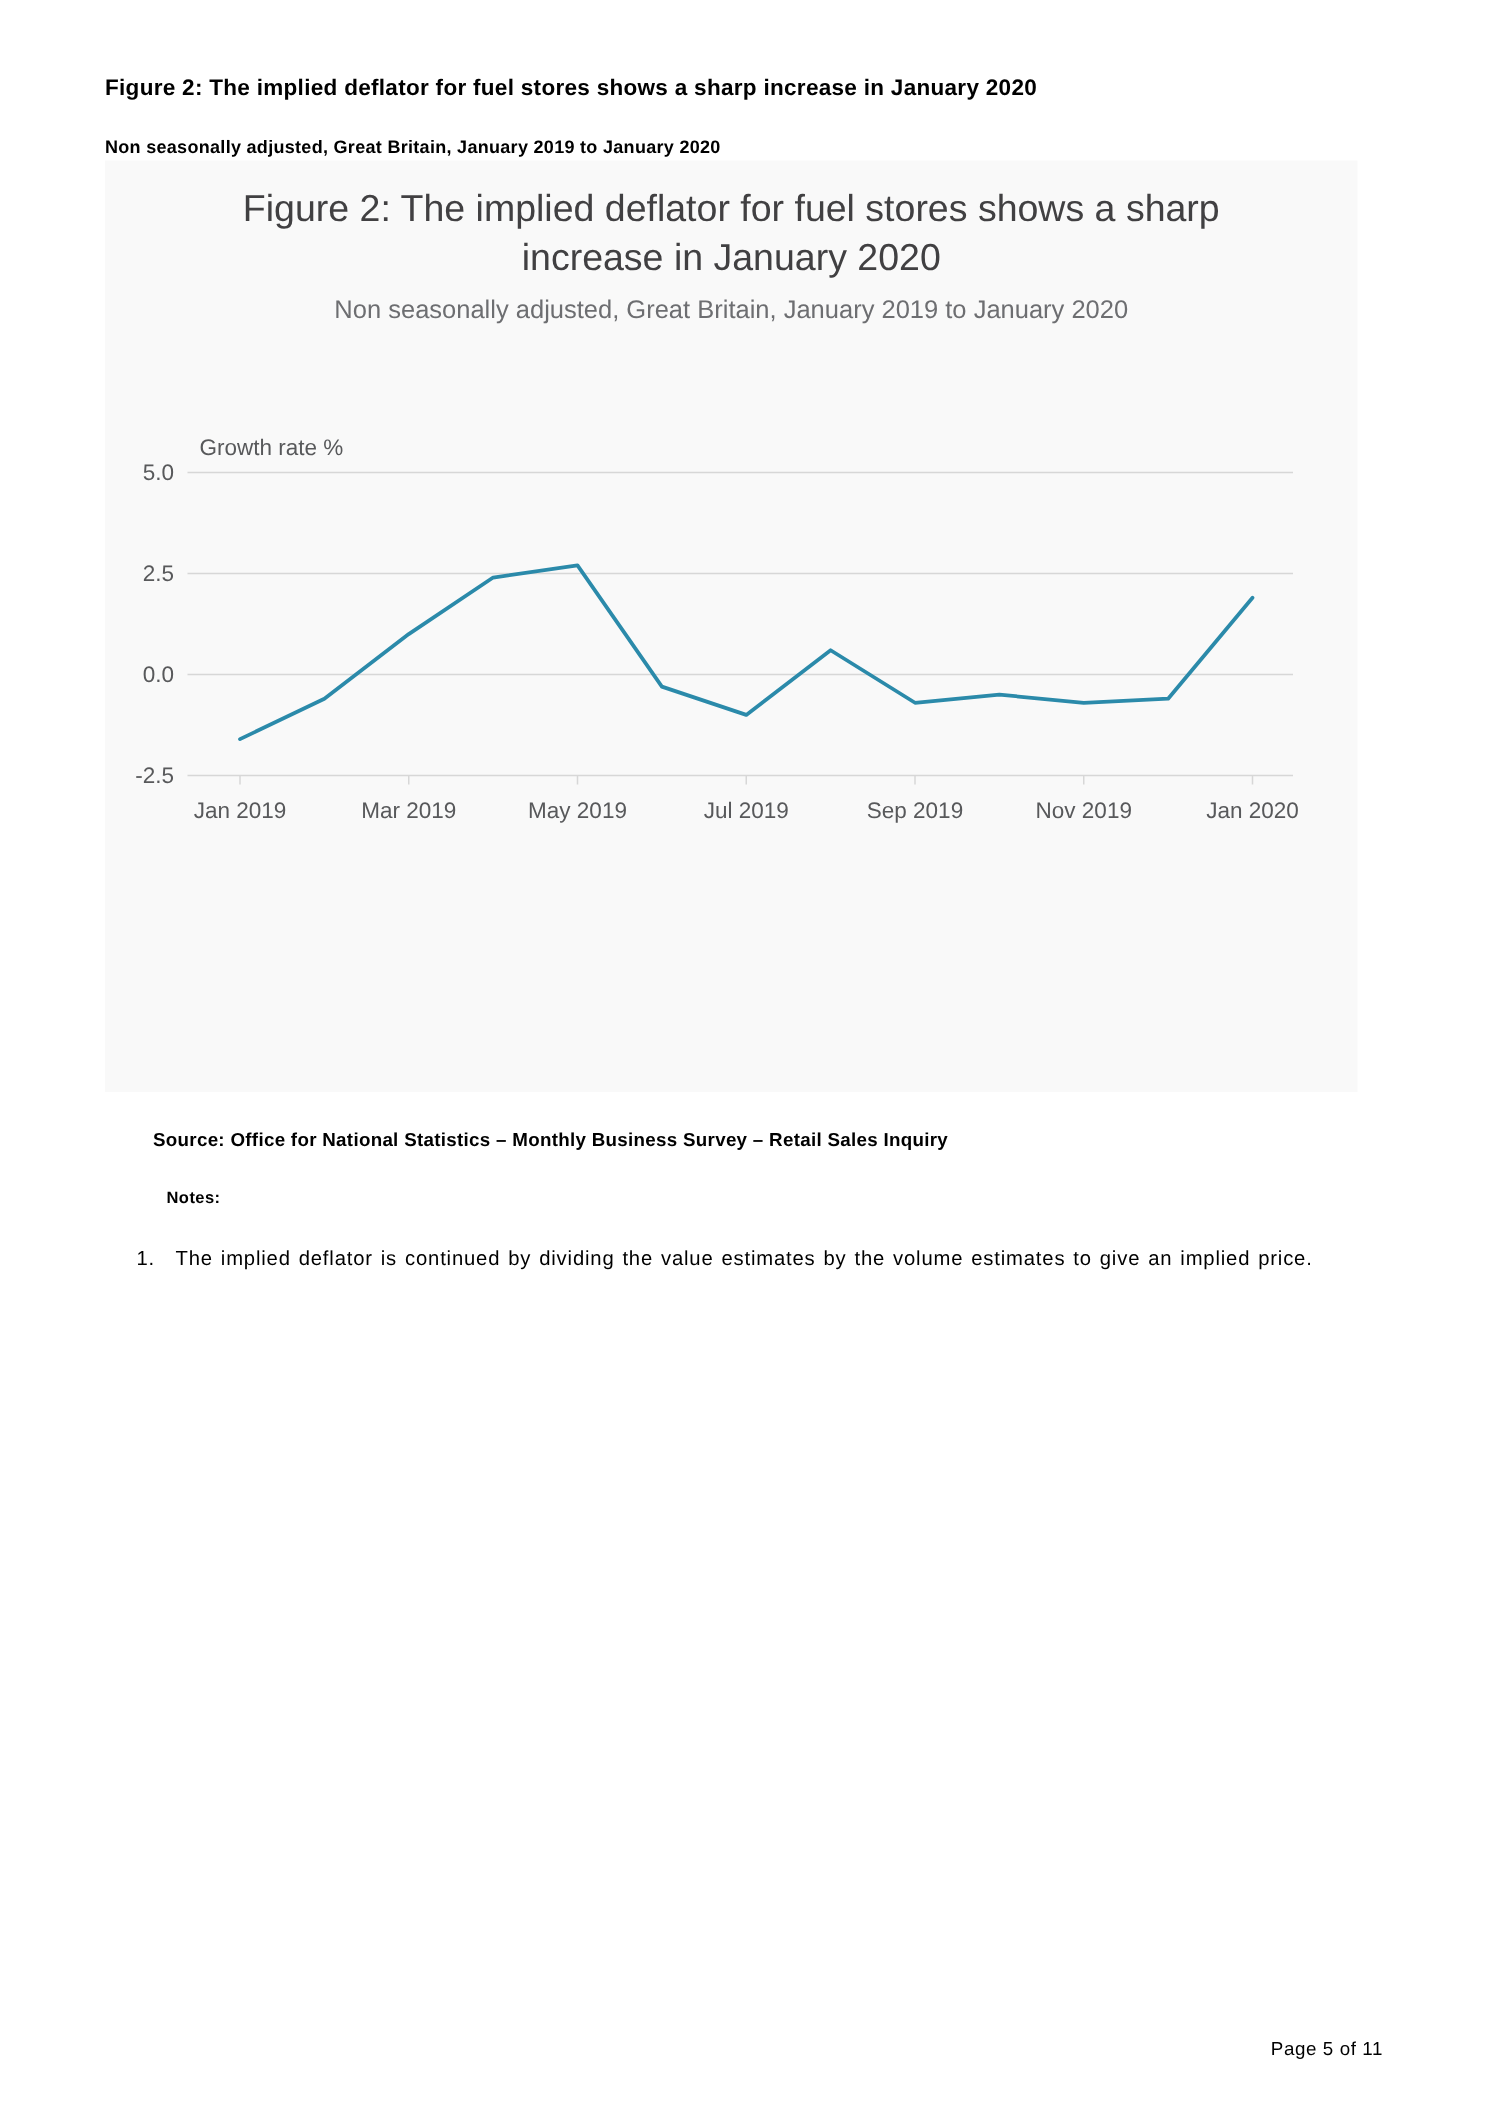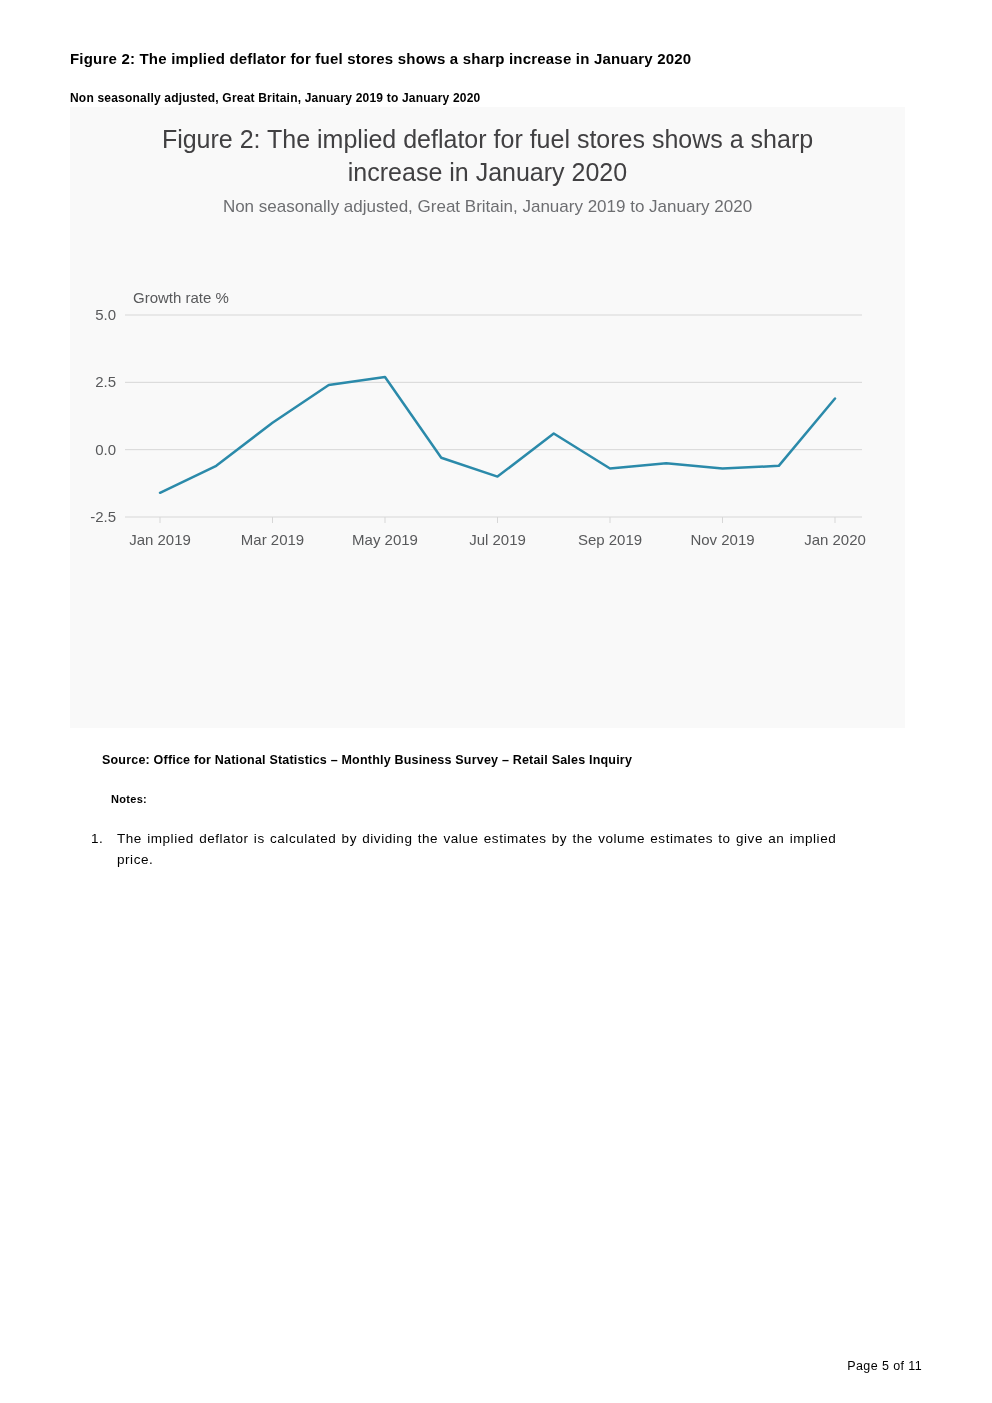--- a/index.html
+++ b/index.html
@@ -99,19 +99,19 @@
         <polyline points="90,269.76 146.25,242.82666666666665 202.5,199.73333333333335 258.75,162.02666666666667 315,153.94666666666666 371.25,234.74666666666664 427.5,253.6 483.75,210.50666666666666 540,245.52 596.25,240.13333333333333 652.5,245.52 708.75,242.82666666666665 765,175.49333333333334" fill="none" stroke="#2b8aaa" stroke-width="2.5" stroke-linejoin="round" stroke-linecap="round"></polyline>
       </svg>
   </div>
 
   <div class="source">Source: Office for National Statistics – Monthly Business Survey – Retail Sales Inquiry</div>
 
   <div class="notes-label">Notes:</div>
 
   <div class="note">
     <span class="note-number">1.</span>
-    <span class="note-text">The implied deflator is calculated by dividing the value estimates by the volume estimates to give an implied price.</span>
+    <span class="note-text">The implied deflator is continued by dividing the value estimates by the volume estimates to give an implied price.</span>
   </div>
 
 
   <div class="page-number">Page 5 of 11</div>
 
 </div>
 
 </body></html>

